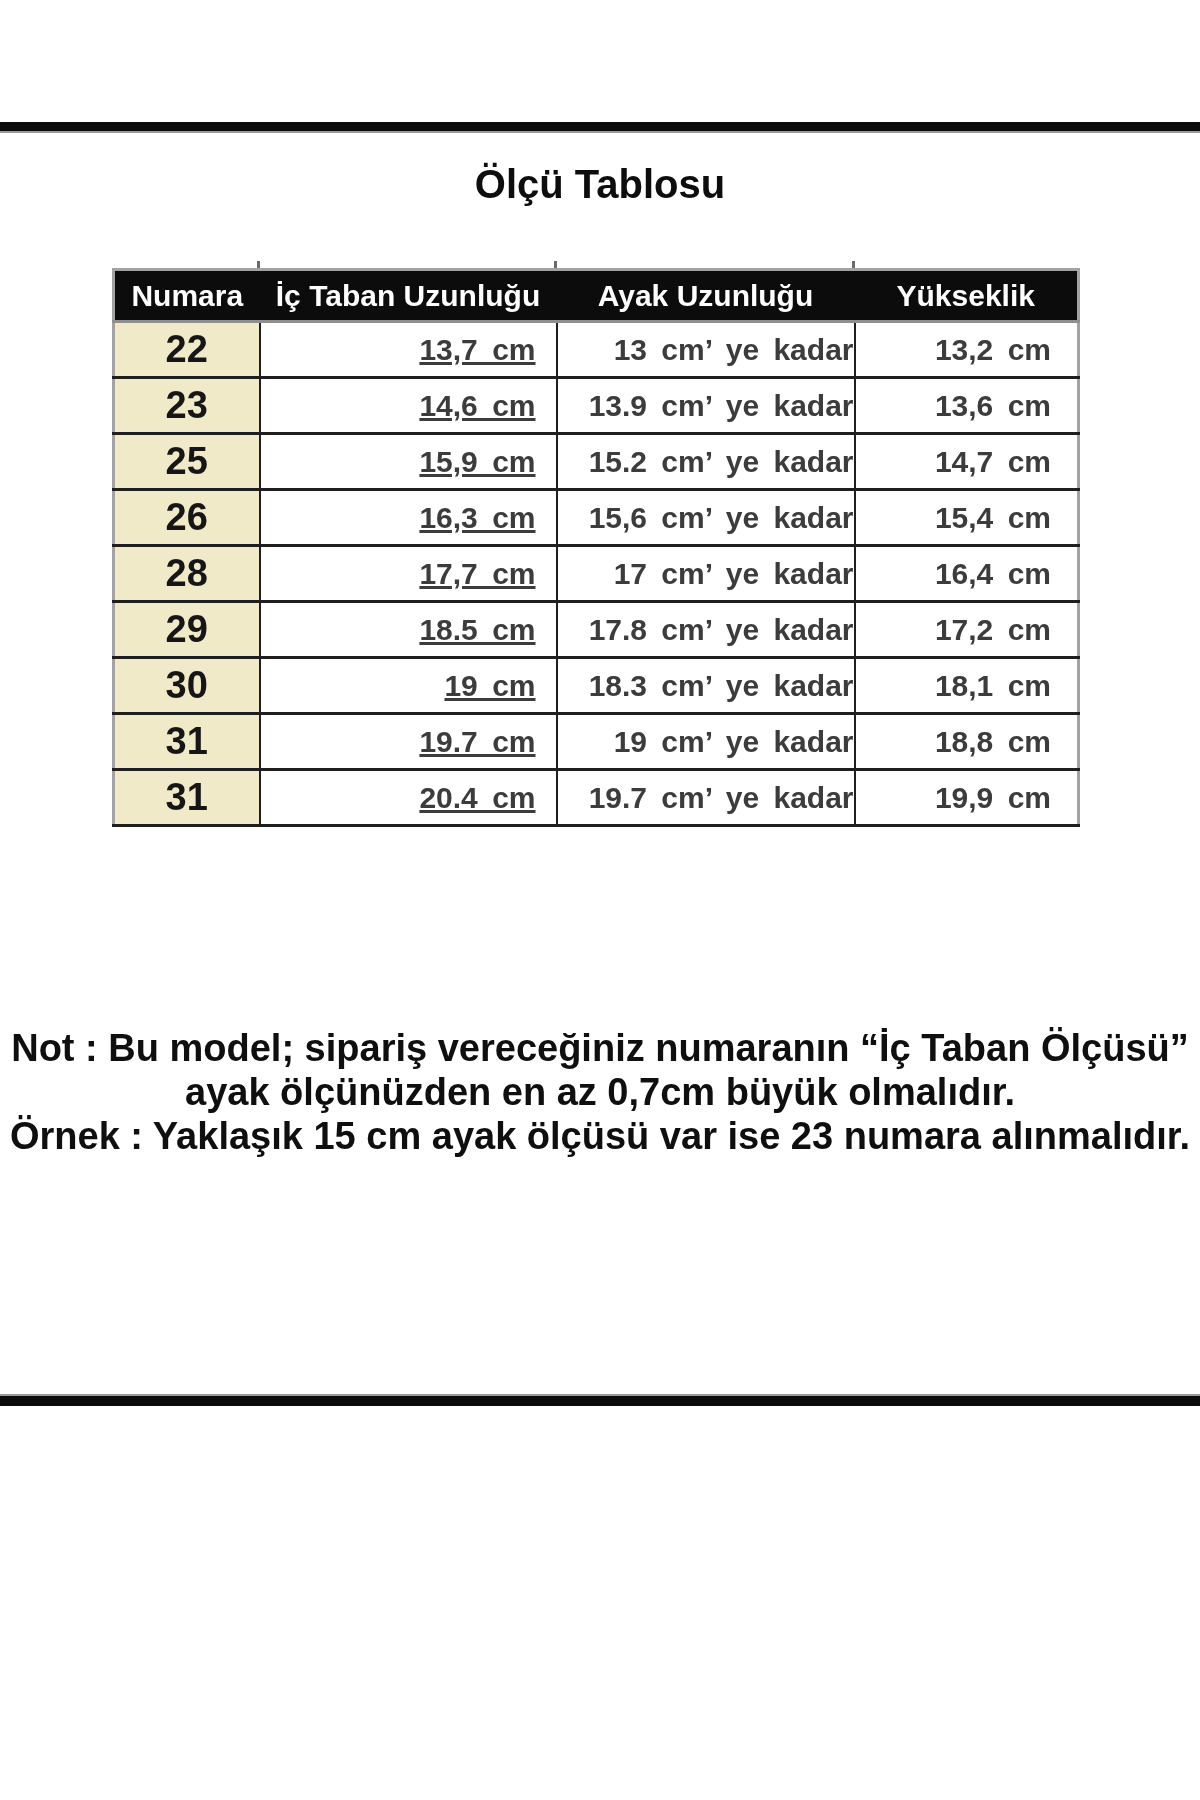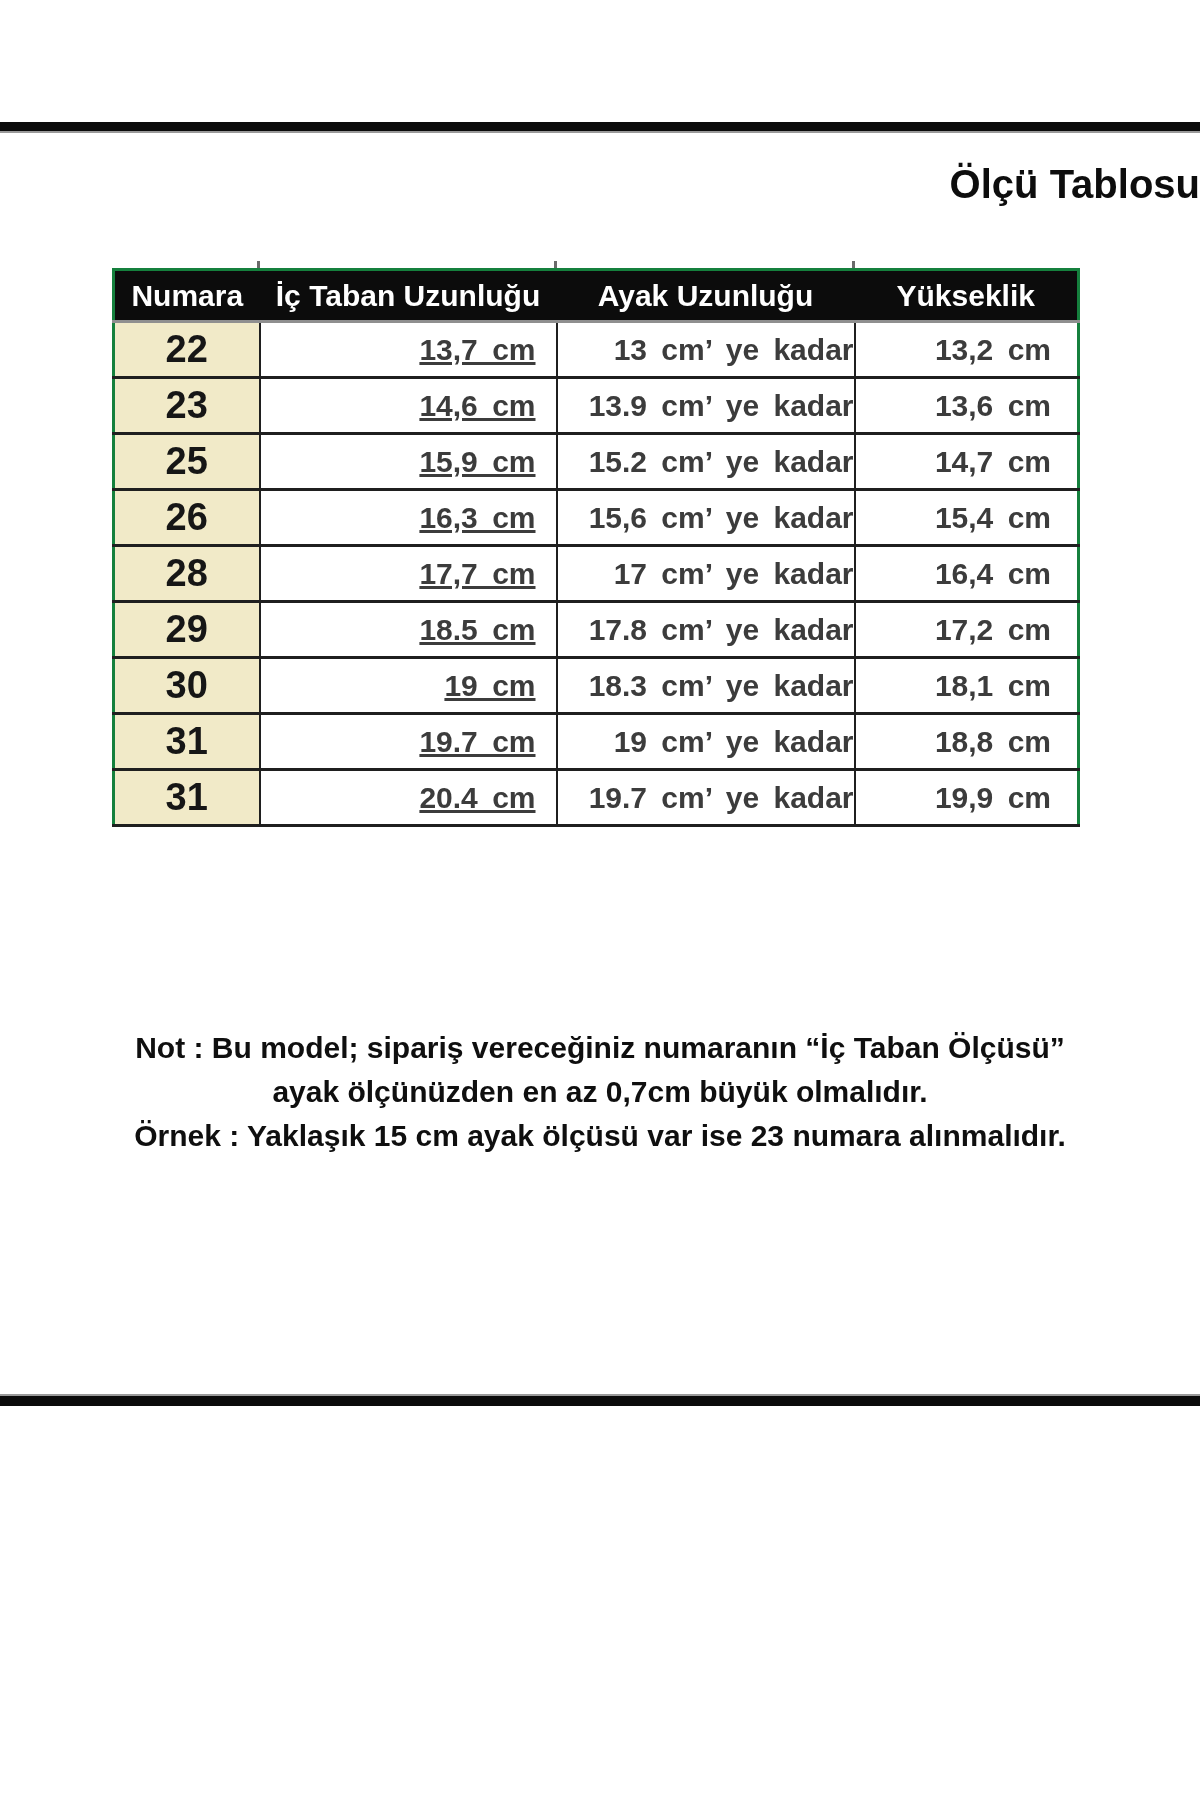--- a/index.html
+++ b/index.html
@@ -24,37 +24,37 @@
   }
   .top-bar{
     position:absolute;left:0;top:122px;
     width:1200px;height:11px;
     background:var(--bar-color);
     border-bottom:2px solid var(--bar-edge);
   }
   .title{
     position:absolute;left:0;top:160px;
     width:1200px;margin:0;
-    text-align:right;
+    text-align:center;
     font-size:40px;line-height:48px;
     font-weight:bold;color:#0d0d0d;
     letter-spacing:0px;
   }
   .stub{
     position:absolute;top:261px;width:3px;height:9px;background:#6a6a6a;
   }
   .stub1{left:257px;}
   .stub2{left:554px;}
   .stub3{left:852px;}
   table.size-table{
     position:absolute;left:112px;top:268px;
     width:965px;
     border-collapse:collapse;
     table-layout:fixed;
-    border:3px solid #15803d;
+    border:3px solid #a3a3a3;
   }
   .size-table th{
     background:var(--header-bg);
     color:var(--header-fg);
     height:52px;
     font-size:30px;
     font-weight:bold;
     text-align:center;
     padding:0;
     border:0;
@@ -81,21 +81,21 @@
     font-size:38px;
     word-spacing:normal;
   }
   .size-table td.c2{text-align:right;padding-right:20px;text-decoration:underline;}
   .size-table td.c3{text-align:right;}
   .size-table td.c4{text-align:right;padding-right:26px;}
   .note{
     position:absolute;left:0;top:1026px;
     width:1200px;
     text-align:center;
-    font-size:30px;line-height:44px;
+    font-size:38px;line-height:44px;
     font-weight:bold;
     color:var(--note-fg);
   }
   .bottom-bar{
     position:absolute;left:0;top:1394px;
     width:1200px;height:12px;
     background:var(--bar-color);
     border-top:2px solid var(--bar-edge);
   }
 </style>

